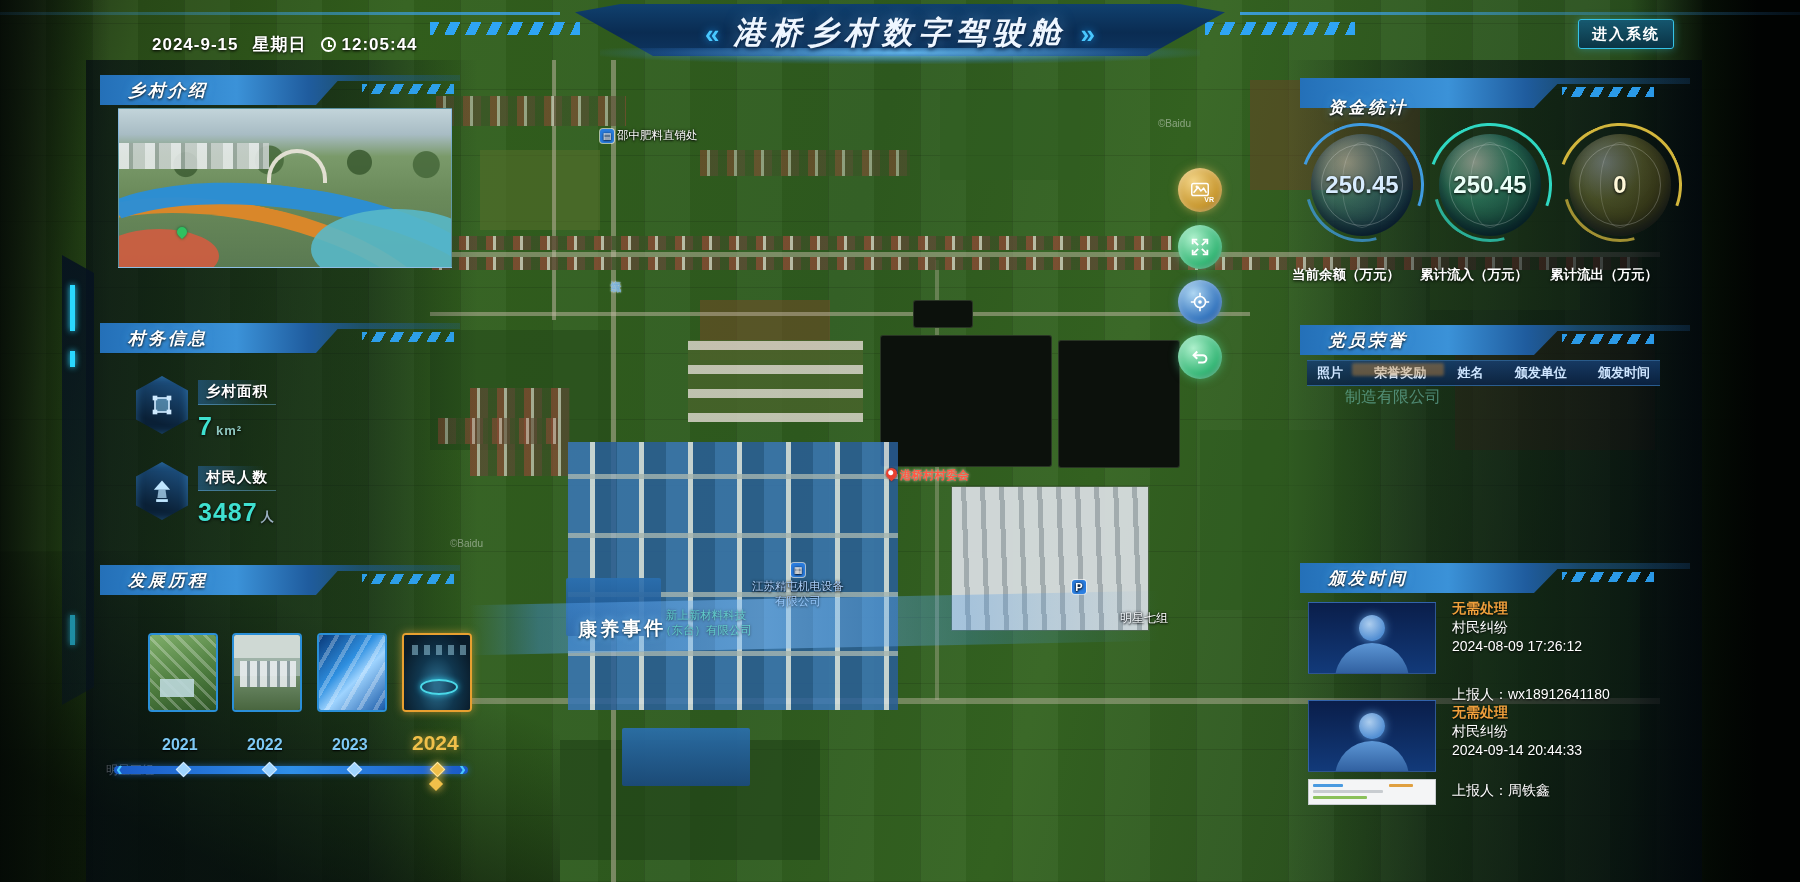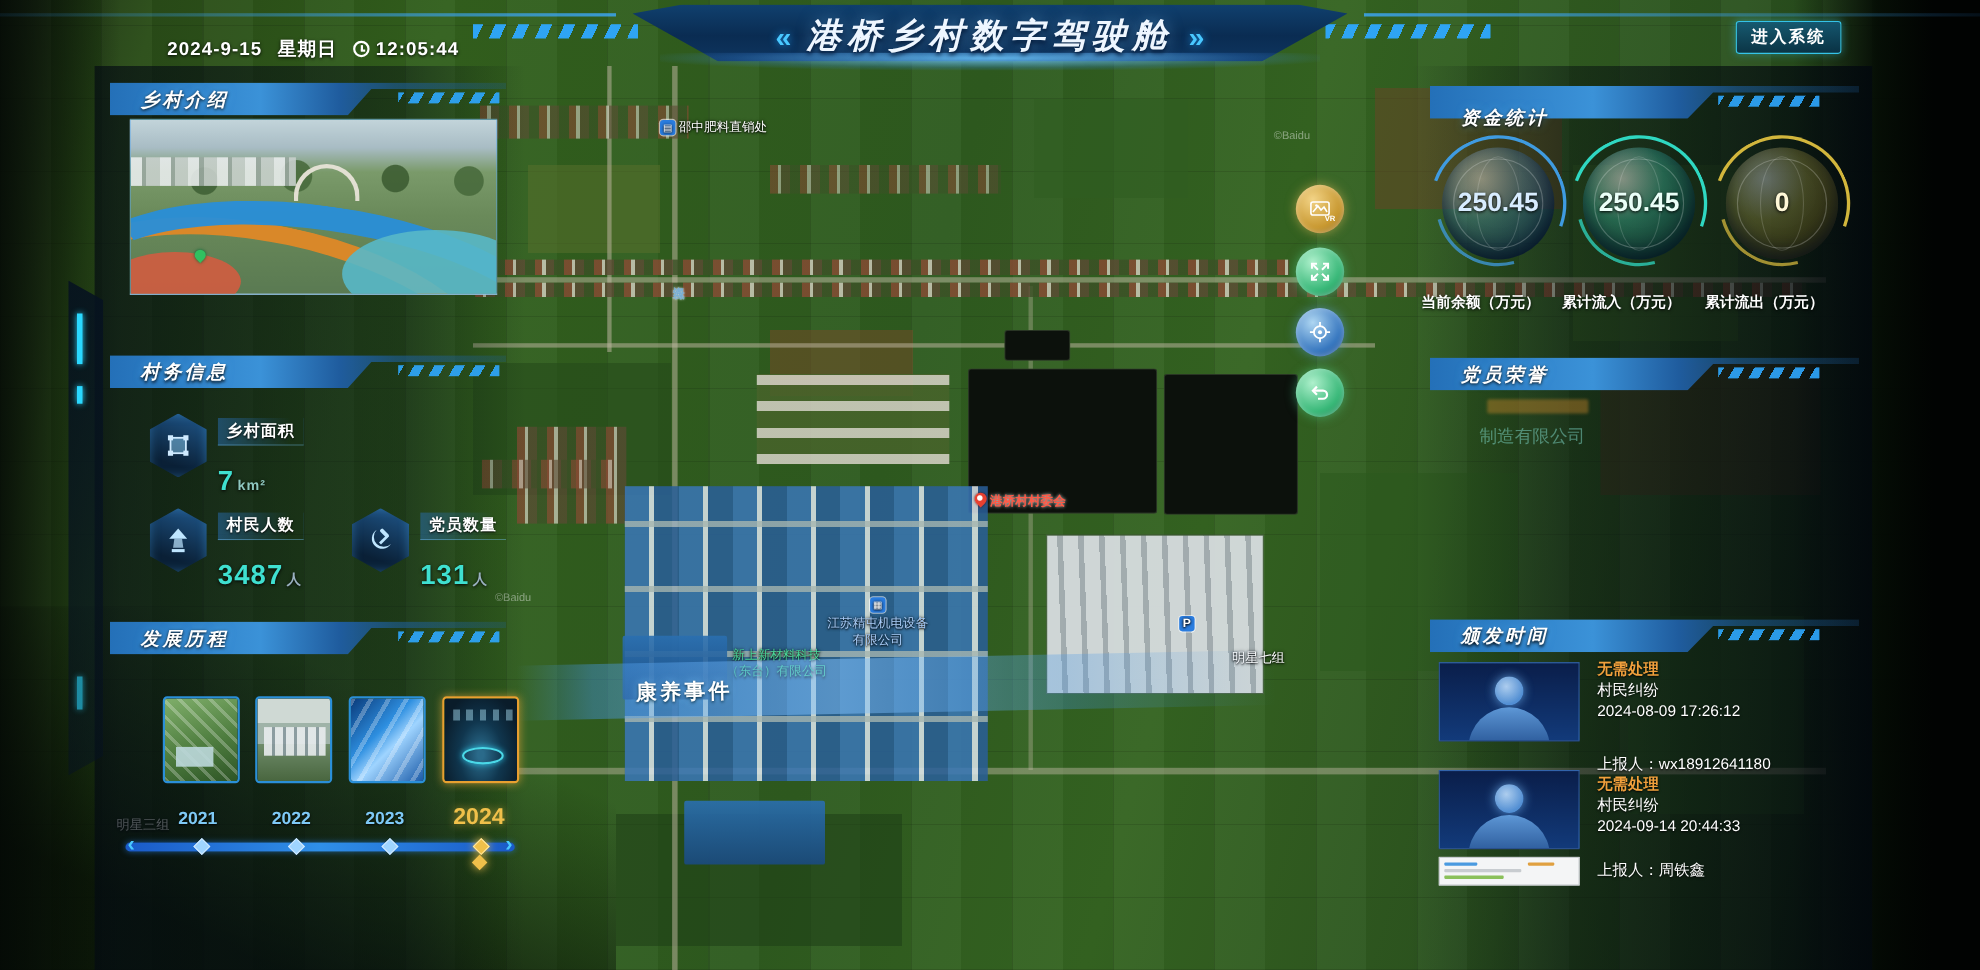--- a/index.html
+++ b/index.html
@@ -36,21 +36,21 @@
   .backdrop-left { position:absolute; left:86px; top:60px; width:392px; height:822px; z-index:1;
     background:linear-gradient(90deg, rgba(3,10,18,.68), rgba(3,10,18,.42) 72%, transparent);}
   .backdrop-right { position:absolute; left:1282px; top:60px; width:420px; height:822px; z-index:1;
     background:linear-gradient(270deg, rgba(2,8,14,.82), rgba(2,8,14,.45) 65%, transparent);}
   .bezel { position:absolute; left:62px; top:255px; width:32px; height:450px; z-index:1;
     background:linear-gradient(180deg, rgba(6,18,32,.9), rgba(6,18,32,.55));
     clip-path:polygon(0 0,100% 4%,100% 96%,0 100%);}
   .bezel i { position:absolute; left:8px; width:5px; background:#2ad8ff; box-shadow:0 0 6px #2ad8ff; display:block;}
 
   
-  .maplabel { position:absolute; z-index:1; color:#fff; font-size:11.5px; text-shadow:0 1px 2px #000,0 0 3px rgba(0,0,0,.9); white-space:nowrap;}
+  .maplabel { position:absolute; z-index:1; color:#fff; font-size:11.5px; text-shadow:0 1px 2px #000,0 0 3px rgba(0,0,0,.9); white-space:nowrap;margin-top:20px;}
   .poi-icon { display:inline-block; width:14px; height:14px; border-radius:3px; background:#2a7de0; color:#fff;
     font-size:9px; line-height:14px; text-align:center; vertical-align:middle; margin-right:3px; box-shadow:0 0 0 1px rgba(255,255,255,.6);}
   .redpin { position:absolute; left:-14px; top:0; width:11px; height:11px; border-radius:50% 50% 50% 0;
     background:radial-gradient(circle at 50% 40%, #fff 0 2px, #e84030 3px); transform:rotate(-45deg); box-shadow:0 0 2px #600;}
   .vertical-label { writing-mode:vertical-rl; color:#7fb8e8; text-shadow:0 0 2px #fff; font-size:11px; opacity:.9;}
   .watermark { position:absolute; z-index:1; color:rgba(255,255,255,.42); font-size:10px; }
 
   
   .mapbtn { position:absolute; left:1178px; width:44px; height:44px; border-radius:50%; z-index:2; cursor:pointer;
     display:flex; align-items:center; justify-content:center; }
@@ -119,21 +119,21 @@
 
   .stat { position:absolute; z-index:3; display:flex; gap:10px; }
   .hex { width:52px; height:58px; clip-path:polygon(50% 0,100% 25%,100% 75%,50% 100%,0 75%,0 25%);
     background:linear-gradient(200deg,#1d5080 10%,#0a2036 75%); display:flex; align-items:center; justify-content:center;
     box-shadow:inset 0 0 10px rgba(80,180,255,.4);}
   .hex svg { width:28px; height:28px; }
   .stat-body { padding-top:4px; }
   .stat-label { display:block; color:#fff; font-size:14.5px; font-weight:bold; letter-spacing:1px; padding:2px 8px 3px 8px;
     background:linear-gradient(90deg, rgba(40,110,180,.5), transparent 85%); border-bottom:1px solid rgba(120,200,255,.4);
     text-shadow:0 1px 2px #000; white-space:nowrap;}
-  .stat-value { display:block; margin-top:18px; color:#3fe0d0; font-size:25px; font-weight:bold;
+  .stat-value { display:block; margin-top:7px; color:#3fe0d0; font-size:25px; font-weight:bold;
     text-shadow:0 1px 3px #000; letter-spacing:1px;}
   .stat-unit { font-size:13px; font-weight:bold; color:#8fc8c0; margin-left:3px;}
 
   .thumb { position:absolute; width:70px; height:79px; z-index:3; border:2px solid #2a8fd8; border-radius:4px; overflow:hidden; cursor:pointer;}
   .thumb.active { border-color:#e8a030; box-shadow:0 0 8px rgba(240,170,60,.6);}
   .thumb .tex { position:absolute; inset:0; }
   .year { position:absolute; z-index:3; color:#7ec9f5; font-size:16px; font-weight:bold; text-shadow:0 1px 2px #000; cursor:pointer;}
   .year.active { color:#f0c04a; font-size:21px; text-shadow:0 0 8px rgba(240,190,70,.7);}
   .slider { position:absolute; left:114px; top:766px; width:354px; height:8px; z-index:3; border-radius:4px;
     background:linear-gradient(90deg,#1a5ac8,#2f8fe8 50%,#1a5ac8); box-shadow:0 0 6px rgba(40,130,230,.6);}
@@ -368,33 +368,20 @@
           <path d="M12 3 L19 11 H5 Z" fill="#bfe6ff"></path>
           <path d="M9 11 h6 l1 7 h-8 Z" fill="rgba(190,230,255,.7)"></path>
           <rect x="7" y="19" width="10" height="2.4" fill="#bfe6ff"></rect>
         </svg>
     </div>
     <div class="stat-body">
       <span class="stat-label">村民人数</span>
       <span class="stat-value"><span>3487</span><span class="stat-unit" style="color:#9ab0c0;">人</span></span>
     </div>
   </div>
-  <div class="stat" style="left:320px;top:462px;">
-    <div class="hex">
-      <svg viewBox="0 0 24 24">
-          <path d="M9 4 A8 8 0 1 0 20 15 A6 6 0 1 1 9 4 Z" fill="#bfe6ff"></path>
-          <rect x="11" y="5" width="8" height="3" rx="1" transform="rotate(45 15 6.5)" fill="#bfe6ff"></rect>
-          <rect x="13.6" y="7" width="2.2" height="9" transform="rotate(45 14.7 11.5)" fill="#bfe6ff"></rect>
-        </svg>
-    </div>
-    <div class="stat-body">
-      <span class="stat-label">党员数量</span>
-      <span class="stat-value"><span>131</span><span class="stat-unit" style="color:#9ab0c0;">人</span></span>
-    </div>
-  </div>
 
   <div class="phdr" style="left:100px;top:565px;width:360px;"></div>
   <div class="phdr-text" style="left:128px;top:569px;">发展历程</div>
   <div class="phdr-slash" style="left:362px;top:574px;"></div>
 
   <div class="thumb" style="left:148px;top:633px;">
     <div class="tex" style="background:linear-gradient(160deg,#7fae6a,#4e7d3f 55%,#2e5526);"></div>
     <div class="tex" style="background:repeating-linear-gradient(45deg, rgba(255,255,255,.5) 0 3px, transparent 3px 10px);opacity:.5;"></div>
     <div class="tex" style="left:10px;top:44px;width:34px;height:18px;position:absolute;background:#bcd8dc;opacity:.9;"></div>
   </div>
@@ -449,20 +436,27 @@
       <span class="arc a2"></span>
     <span class="gauge-val">0</span>
   </div>
   <div class="gauge-label" style="left:1292px;top:266px;">当前余额（万元）</div>
   <div class="gauge-label" style="left:1420px;top:266px;">累计流入（万元）</div>
   <div class="gauge-label" style="left:1550px;top:266px;">累计流出（万元）</div>
 
   <div class="phdr" style="left:1300px;top:325px;width:390px;"></div>
   <div class="phdr-text" style="left:1328px;top:329px;">党员荣誉</div>
   <div class="phdr-slash" style="left:1562px;top:334px;"></div>
+  <div class="tbl-head">
+    <span>照片</span>
+    <span>荣誉奖励</span>
+    <span>姓名</span>
+    <span>颁发单位</span>
+    <span>颁发时间</span>
+  </div>
   <div class="ghost-smudge"></div>
   <div class="ghost-row">制造有限公司</div>
 
   <div class="phdr" style="left:1300px;top:563px;width:390px;"></div>
   <div class="phdr-text" style="left:1328px;top:567px;">颁发时间</div>
   <div class="phdr-slash" style="left:1562px;top:572px;"></div>
 
   <div class="op-card-avatar" style="top:602px;"></div>
   <div class="op-line op-status" style="top:600px;">无需处理</div>
   <div class="op-line" style="top:619px;">村民纠纷</div>

